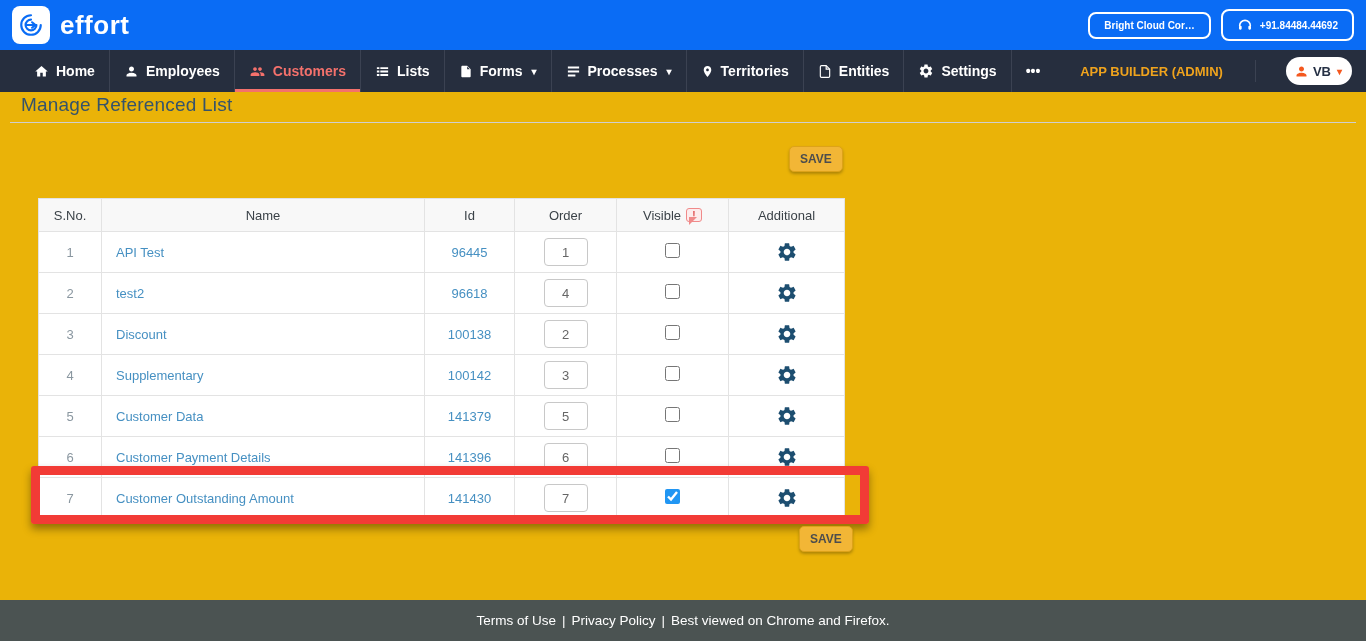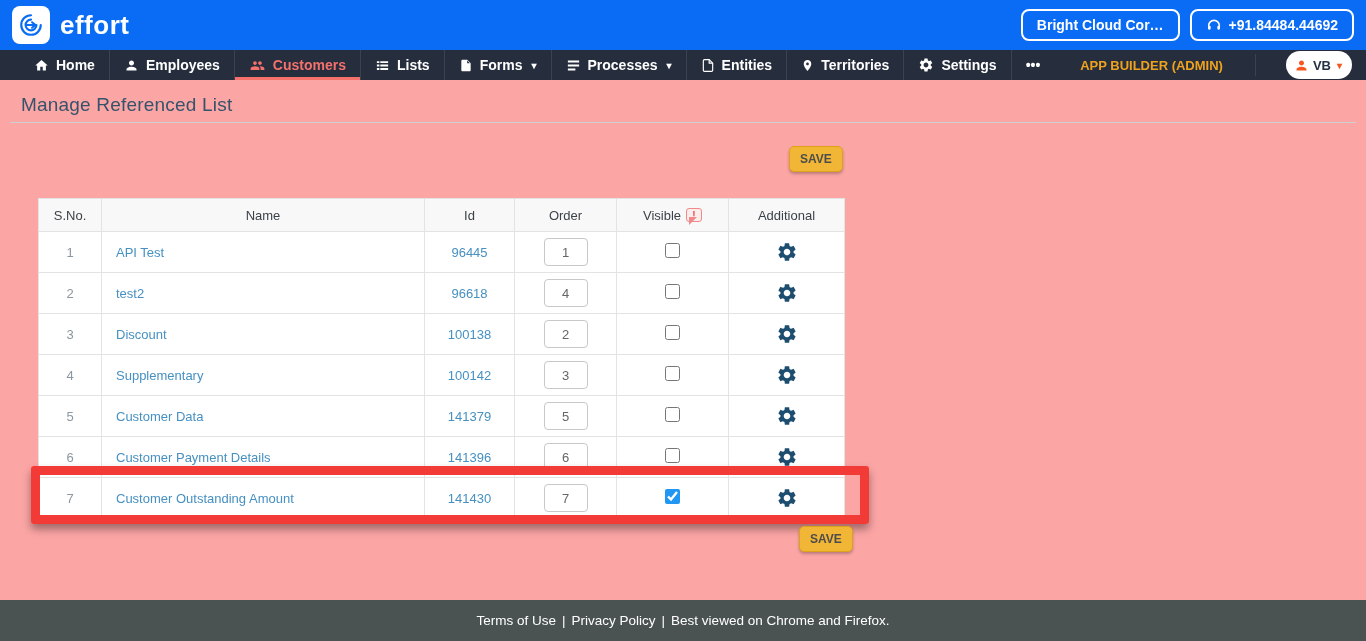--- a/index.html
+++ b/index.html
@@ -1,31 +1,31 @@
 <!DOCTYPE html>
 <html><head>
 <meta charset="utf-8">
 <style>
   * { margin:0; padding:0; box-sizing:border-box; }
   html,body { width:1366px; height:641px; font-family:"Liberation Sans", sans-serif; background:#fff; }
-  .app { position:relative; width:1366px; height:641px; overflow:hidden; background:#fca5a5; }
+  .app { position:relative; width:1366px; height:641px; overflow:hidden; background:#eab308; }
 
   
   .topbar { position:absolute; top:0; left:0; width:100%; height:50px; background:#0a6cf5;
             display:flex; align-items:center; padding:0 12px; }
   .logo-wrap { display:flex; align-items:center; gap:10px; }
   .logo-box { width:38px; height:38px; background:#fff; border-radius:8px; display:flex; align-items:center; justify-content:center; }
   .brand { color:#fff; font-size:26px; font-weight:bold; letter-spacing:.5px; }
   .topbar-right { margin-left:auto; display:flex; gap:10px; align-items:center; }
   .top-btn { border:2px solid #fff; border-radius:8px; background:transparent; color:#fff;
-             font-weight:bold; font-size:14px; padding:6px 14px; display:flex; align-items:center; gap:7px;
+             font-weight:bold; font-size:10px; padding:6px 14px; display:flex; align-items:center; gap:7px;
              cursor:pointer; white-space:nowrap; font-family:inherit; }
 
   
-  .nav { position:absolute; top:50px; left:0; width:100%; height:30px; background:#262e3e;
+  .nav { position:absolute; top:50px; left:0; width:100%; height:42px; background:#262e3e;
          display:flex; align-items:stretch; color:#fff; font-size:14px; font-weight:bold; padding-left:20px; }
   .nav-item { display:flex; align-items:center; gap:7px; padding:0 14px; position:relative; cursor:pointer; white-space:nowrap; }
   .nav-item + .nav-item { border-left:1px solid #3b4252; }
   .nav-item svg { flex:0 0 auto; }
   .nav-item.active { color:#f4716c; }
   .nav-item.active::after { content:""; position:absolute; left:0; right:0; bottom:0; height:3px; background:#f4716c; }
   .caret { font-size:10px; margin-left:2px; }
   .nav-right { margin-left:auto; display:flex; align-items:center; gap:16px; padding-right:14px; }
   .role-label { color:#efa31d; font-size:13px; font-weight:bold; padding:0 16px; white-space:nowrap; }
   .nav-sep { width:1px; height:22px; background:#3b4252; }
@@ -161,35 +161,35 @@
         <svg width="15" height="15" viewBox="0 0 24 24" fill="#fff">
             <path d="M3 4h18v3.2H3zM3 10.4h18v3.2H3zM3 16.8h12v3.2H3z"></path>
           </svg>
       </span>
       <span>Processes</span>
       <span class="caret">▾</span>
     </div>
 
     <div class="nav-item">
       <span style="line-height:0;">
+        <svg width="13" height="15" viewBox="0 0 24 24" fill="#fff">
+            <path d="M12 2C8.13 2 5 5.13 5 9c0 5.25 7 13 7 13s7-7.75 7-13c0-3.87-3.13-7-7-7zm0 9.5c-1.38 0-2.5-1.12-2.5-2.5s1.12-2.5 2.5-2.5 2.5 1.12 2.5 2.5-1.12 2.5-2.5 2.5z"></path>
+          </svg>
+      </span>
+      <span>Territories</span>
+    </div>
+
+    <div class="nav-item">
+      <span style="line-height:0;">
         <svg width="14" height="15" viewBox="0 0 24 24" fill="none" stroke="#fff" stroke-width="2">
             <path d="M14 2H6a2 2 0 0 0-2 2v16a2 2 0 0 0 2 2h12a2 2 0 0 0 2-2V8z"></path>
             <path d="M14 2v6h6"></path>
           </svg>
       </span>
       <span>Entities</span>
-    </div>
-
-    <div class="nav-item">
-      <span style="line-height:0;">
-        <svg width="13" height="15" viewBox="0 0 24 24" fill="#fff">
-            <path d="M12 2C8.13 2 5 5.13 5 9c0 5.25 7 13 7 13s7-7.75 7-13c0-3.87-3.13-7-7-7zm0 9.5c-1.38 0-2.5-1.12-2.5-2.5s1.12-2.5 2.5-2.5 2.5 1.12 2.5 2.5-1.12 2.5-2.5 2.5z"></path>
-          </svg>
-      </span>
-      <span>Territories</span>
     </div>
 
     <div class="nav-item">
       <span style="line-height:0;">
         <svg width="16" height="16" viewBox="0 0 24 24" fill="#fff">
             <path d="M19.14 12.94c.04-.3.06-.61.06-.94 0-.32-.02-.64-.07-.94l2.03-1.58c.18-.14.23-.41.12-.61l-1.92-3.32c-.12-.22-.37-.29-.59-.22l-2.39.96c-.5-.38-1.03-.7-1.62-.94l-.36-2.54c-.04-.24-.24-.41-.48-.41h-3.84c-.24 0-.43.17-.47.41l-.36 2.54c-.59.24-1.13.57-1.62.94l-2.39-.96c-.22-.08-.47 0-.59.22L2.74 8.87c-.12.21-.08.47.12.61l2.03 1.58c-.05.3-.09.63-.09.94s.02.64.07.94l-2.03 1.58c-.18.14-.23.41-.12.61l1.92 3.32c.12.22.37.29.59.22l2.39-.96c.5.38 1.03.7 1.62.94l.36 2.54c.05.24.24.41.48.41h3.84c.24 0 .44-.17.47-.41l.36-2.54c.59-.24 1.13-.56 1.62-.94l2.39.96c.22.08.47 0 .59-.22l1.92-3.32c.12-.22.07-.47-.12-.61l-2.01-1.58zM12 15.6c-1.98 0-3.6-1.62-3.6-3.6s1.62-3.6 3.6-3.6 3.6 1.62 3.6 3.6-1.62 3.6-3.6 3.6z"></path>
           </svg>
       </span>
       <span>Settings</span>
     </div>

